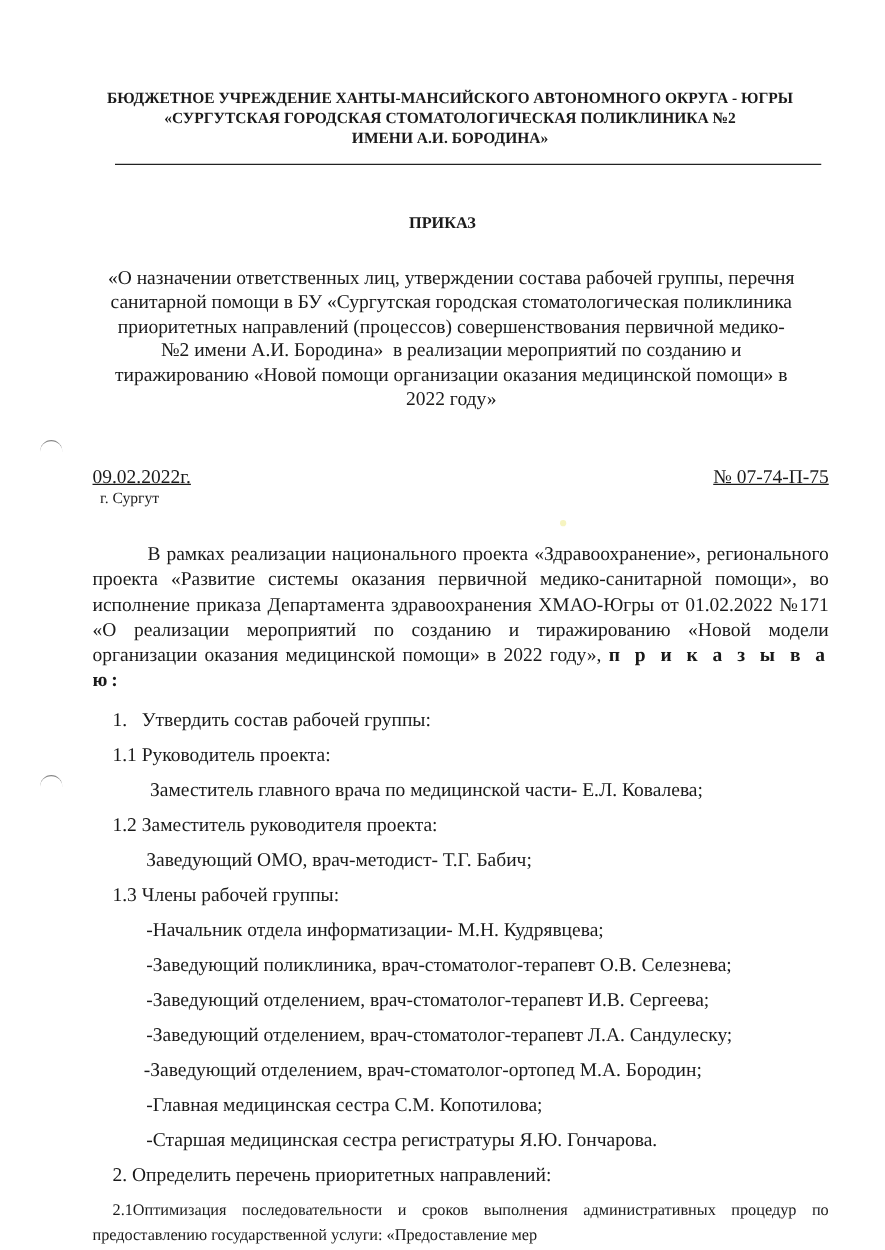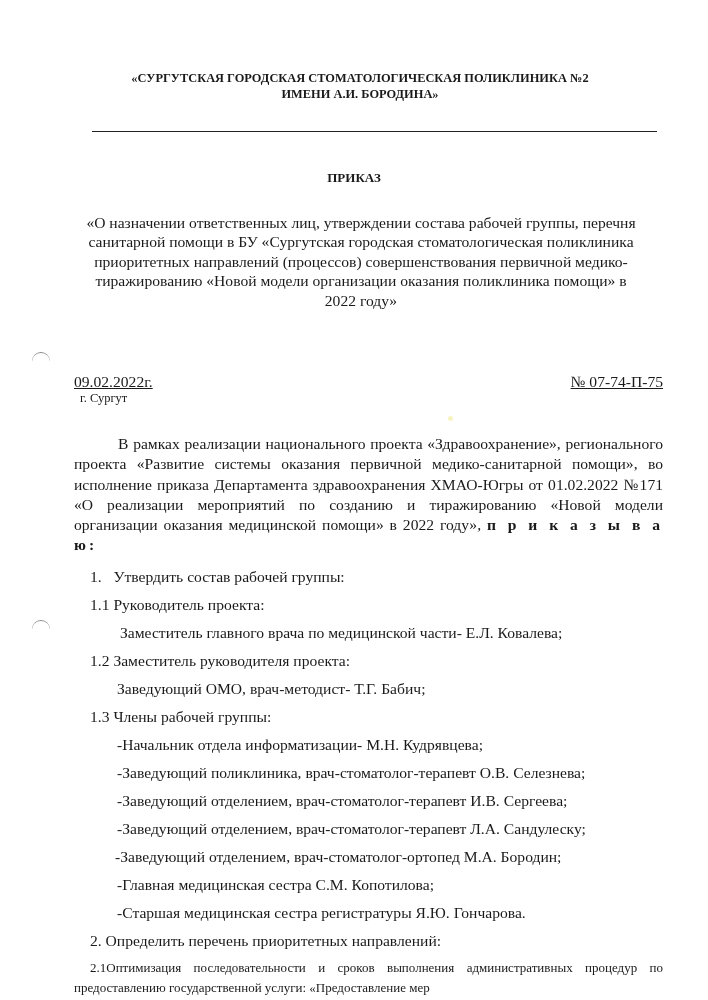--- a/index.html
+++ b/index.html
@@ -53,32 +53,34 @@
   }
   .scan-dot {
     position: absolute; width: 5px; height: 5px; border-radius: 50%;
     background: #f2f0a6; opacity: 0.7;
   }
 </style>
 </head>
 <body>
 
 <div class="header">
+  <div>БЮДЖЕТНОЕ УЧРЕЖДЕНИЕ ХАНТЫ-МАНСИЙСКОГО АВТОНОМНОГО ОКРУГА - ЮГРЫ</div>
   <div>«СУРГУТСКАЯ ГОРОДСКАЯ СТОМАТОЛОГИЧЕСКАЯ ПОЛИКЛИНИКА №2</div>
   <div>ИМЕНИ А.И. БОРОДИНА»</div>
 </div>
 <div class="header-rule"></div>
 
 <div class="title">ПРИКАЗ</div>
 
 <div class="subject">
   <div>«О назначении ответственных лиц, утверждении состава рабочей группы, перечня</div>
   <div>санитарной помощи в БУ «Сургутская городская стоматологическая поликлиника</div>
   <div>приоритетных направлений (процессов) совершенствования первичной медико-</div>
-  <div>тиражированию «Новой модели организации оказания поликлиника помощи» в</div>
+  <div style="white-space:pre">№2 имени А.И. Бородина»  в реализации мероприятий по созданию и</div>
+  <div>тиражированию «Новой помощи организации оказания медицинской помощи» в</div>
   <div>2022 году»</div>
 </div>
 
 <div class="date">09.02.2022г.</div>
 <div class="city">г. Сургут</div>
 <div class="number">№ 07-74-П-75</div>
 
 <div class="para">
   <span class="indent"></span><span>В рамках реализации национального проекта «Здравоохранение», регионального проекта «Развитие системы оказания первичной медико-санитарной помощи», во исполнение приказа Департамента здравоохранения ХМАО-Югры от 01.02.2022 №171 «О реализации мероприятий по созданию и тиражированию «Новой модели организации оказания медицинской помощи» в 2022 году»,</span>
   <span class="verb">п р и к а з ы в а ю:</span>

